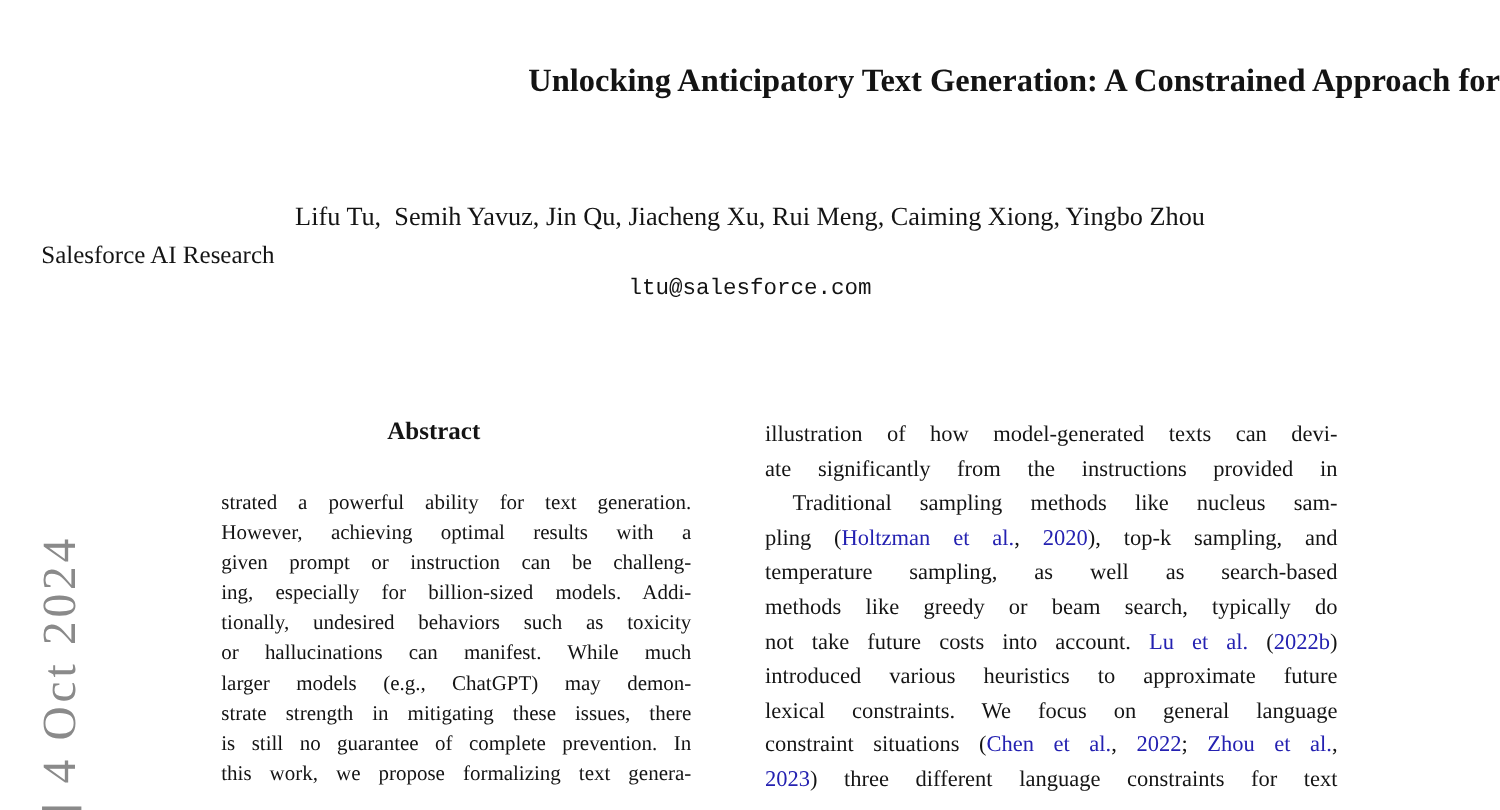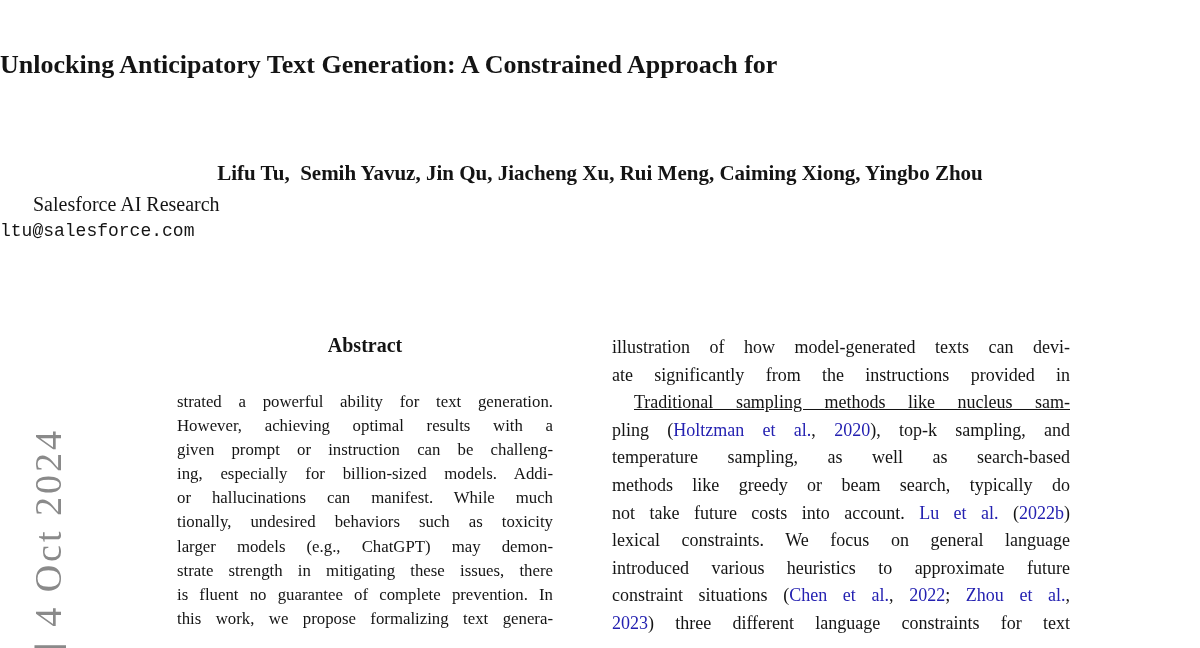--- a/index.html
+++ b/index.html
@@ -22,46 +22,46 @@
     transform:rotate(-90deg);
     transform-origin:0 0;
     white-space:nowrap;
     font-size:38px;
     letter-spacing:3px;
     color:var(--wm);
     font-family:"Liberation Serif", serif;
   }
   .title-block{
     position:absolute; top:48px; left:0; width:1200px;
-    text-align:left;
+    text-align:right;
     font-weight:bold;
     font-size:26px;
     line-height:33.5px;
   }
   .authors{
     position:absolute; top:161px; left:0; width:1200px;
     text-align:center;
-    font-weight:bold;
+    font-weight:normal;
     font-size:21px;
     white-space:pre-wrap;
   }
   .affiliation{
     position:absolute; top:193px; left:0; width:1200px;
     text-align:left;
     font-size:20px;
     padding-left:33px;
   }
   .email{
     position:absolute; top:221px; left:0; width:1200px;
-    text-align:left;
+    text-align:center;
     font-size:18px;
     font-family:"Liberation Mono", monospace;
   }
   .abstract-heading{
-    position:absolute; top:334px; left:177px; width:376px;
+    position:absolute; top:334px; left:159px; width:376px;
     text-align:center;
     font-weight:bold;
     font-size:20px;
   }
   .abstract-body{
     position:absolute; top:390px; left:177px; width:376px;
     font-size:16.8px;
     line-height:24.1px;
   }
   .right-col{
@@ -71,21 +71,20 @@
   }
   .line{
     text-align:justify;
     text-align-last:justify;
   }
   .line.para-end{
     text-align-last:left;
   }
   .line.indent{
     padding-left:22px;
-    text-decoration:underline;
   }
   .cite{
     color:var(--cite);
   }
 </style>
 </head>
 <body>
 
 <div class="watermark">] 4 Oct 2024</div>
 
@@ -97,33 +96,33 @@
 <div class="affiliation">Salesforce AI Research</div>
 <div class="email">ltu@salesforce.com</div>
 
 <div class="abstract-heading">Abstract</div>
 
 <div class="abstract-body">
     <div class="line">strated a powerful ability for text generation.</div>
     <div class="line">However, achieving optimal results with a</div>
     <div class="line">given prompt or instruction can be challeng-</div>
     <div class="line">ing, especially for billion-sized models. Addi-</div>
+    <div class="line">tionally, undesired behaviors such as toxicity</div>
     <div class="line">or hallucinations can manifest.  While much</div>
-    <div class="line">tionally, undesired behaviors such as toxicity</div>
     <div class="line">larger models (e.g., ChatGPT) may demon-</div>
     <div class="line">strate strength in mitigating these issues, there</div>
-    <div class="line">is fluent no guarantee of complete prevention. In</div>
+    <div class="line">is still no guarantee of complete prevention. In</div>
     <div class="line">this work, we propose formalizing text genera-</div>
   </div>
 
 <div class="right-col">
     <div class="line">illustration of how model-generated texts can devi-</div>
     <div class="line">ate significantly from the instructions provided in</div>
     <div class="line indent">Traditional sampling methods like nucleus sam-</div>
     <div class="line">pling (<span class="cite">Holtzman et al.</span>, <span class="cite">2020</span>), top-k sampling, and</div>
     <div class="line">temperature sampling, as well as search-based</div>
     <div class="line">methods like greedy or beam search, typically do</div>
     <div class="line">not take future costs into account. <span class="cite">Lu et al.</span> (<span class="cite">2022b</span>)</div>
+    <div class="line">introduced various heuristics to approximate future</div>
     <div class="line">lexical constraints. We focus on general language</div>
-    <div class="line">introduced various heuristics to approximate future</div>
     <div class="line">constraint situations (<span class="cite">Chen et al.</span>, <span class="cite">2022</span>; <span class="cite">Zhou et al.</span>,</div>
     <div class="line"><span class="cite">2023</span>) three different language constraints for text</div>
   </div>
 
 </body></html>

